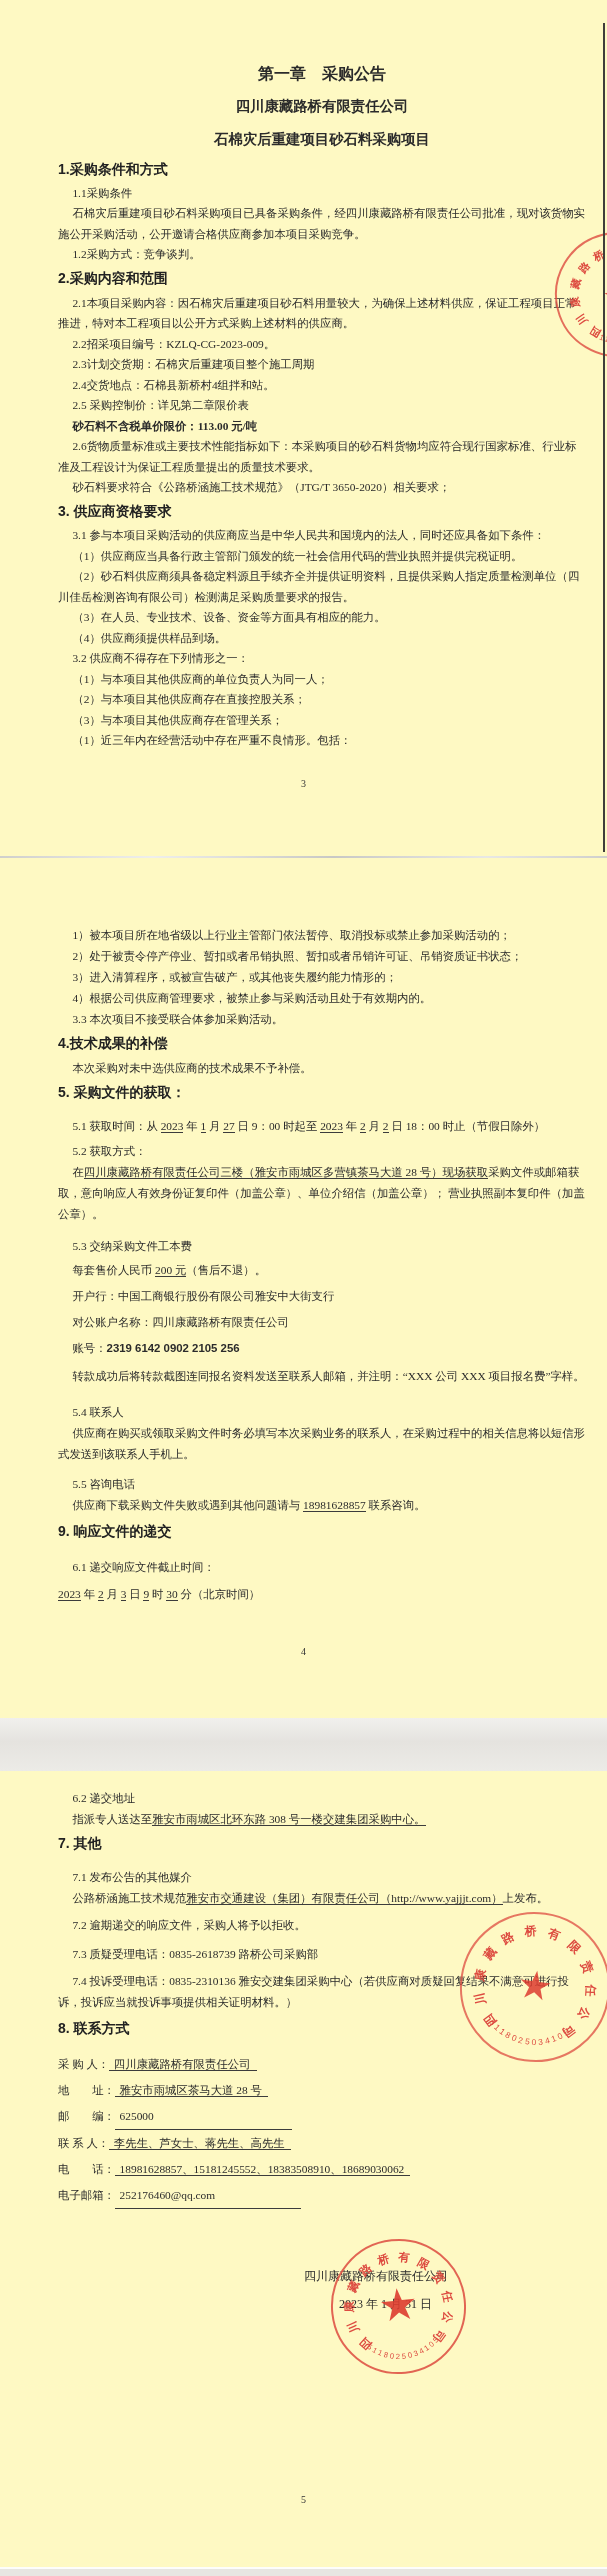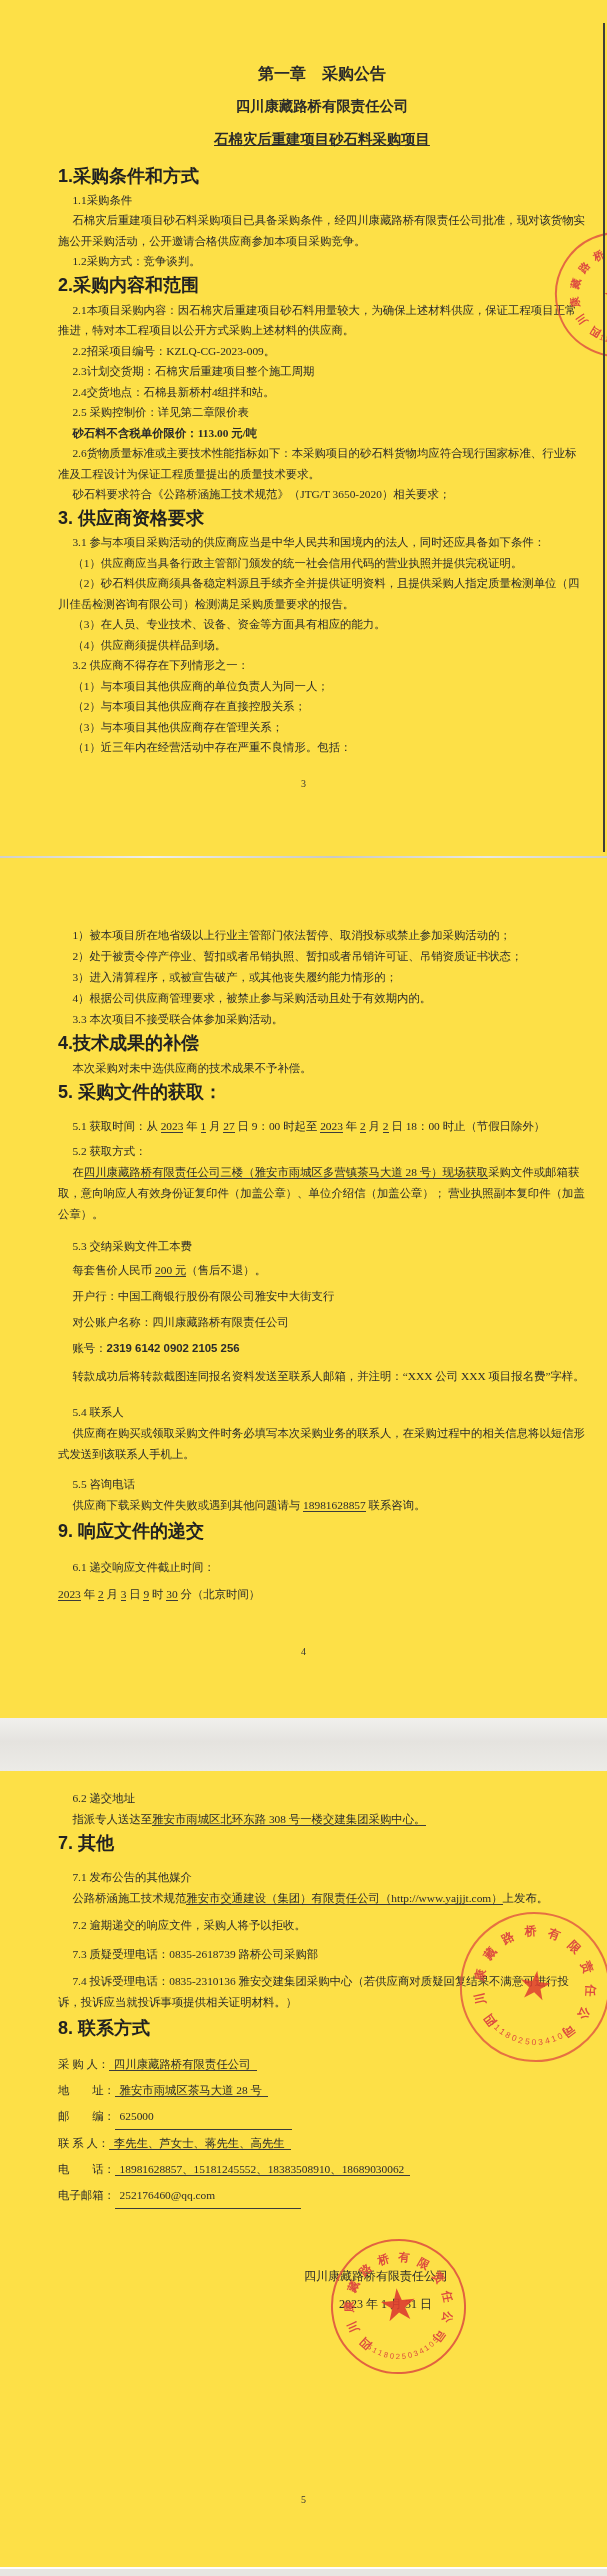--- a/index.html
+++ b/index.html
@@ -1,35 +1,35 @@
 <!DOCTYPE html>
 <html style="font-size:12px"><head>
 <meta charset="utf-8">
 <style>
   html,body{margin:0;padding:0;background:#8a8a8a;}
   #page{position:relative;width:607px;height:2576px;margin:0 auto;background:#fdfdfb;
         overflow:hidden;font-family:"Liberation Serif","DejaVu Serif",serif;color:#2b2b2b;}
-  .page{position:absolute;left:0;width:607px;background:#fde047;}
+  .page{position:absolute;left:0;width:607px;background:#fef9c3;}
   .p1{top:0;height:856px;}
   .p2{top:858px;height:948px;}
   .p3{top:1771px;height:796px;}
   .inner{padding:0 21px 0 58px;}
   .p1 .inner{padding-top:64px;}
   .p2 .inner{padding-top:67px;}
   .p3 .inner{padding-top:16.7px;}
   .line{font-size:11.4px;line-height:21px;}
   .p1 .line{line-height:20.5px;}
   .ind{text-indent:14.4px;}
   .sp{line-height:26px;}
   .title1{font-size:16px;font-weight:bold;text-align:center;margin:0 0 12px;
           font-family:"Liberation Sans","DejaVu Sans",sans-serif;}
   .title2{font-size:14.4px;font-weight:bold;text-align:center;margin:0 0 13.7px;
           font-family:"Liberation Sans","DejaVu Sans",sans-serif;}
-  .t3{margin-bottom:16px;text-decoration:underline;}
-  .h{font-size:18px;font-weight:bold;line-height:23px;margin:2.3px 0;
+  .t3{margin-bottom:9px;}
+  .h{font-size:14px;font-weight:bold;line-height:23px;margin:2.3px 0;
      font-family:"Liberation Sans","DejaVu Sans",sans-serif;color:#222;}
   .b-line{font-weight:bold;}
   .u{border-bottom:0.8px solid #3c3c3c;}
   .b{font-weight:bold;font-family:"Liberation Sans","DejaVu Sans",sans-serif;}
   .mt6{margin-top:4.6px}.mt8{margin-top:6px}.mt10{margin-top:7.6px}.mt12{margin-top:9px}
   .mt14{margin-top:10.6px}.mt20{margin-top:15px}.mb16{margin-bottom:12px}.mb14{margin-bottom:10.6px}.mb18{margin-bottom:13.7px}
   .pageno{position:absolute;left:0;width:100%;text-align:center;font-size:10px;color:#333;}
   .p1 .pageno{top:778px;}
   .p2 .pageno{top:788px;}
   .p3 .pageno{top:723px;}

